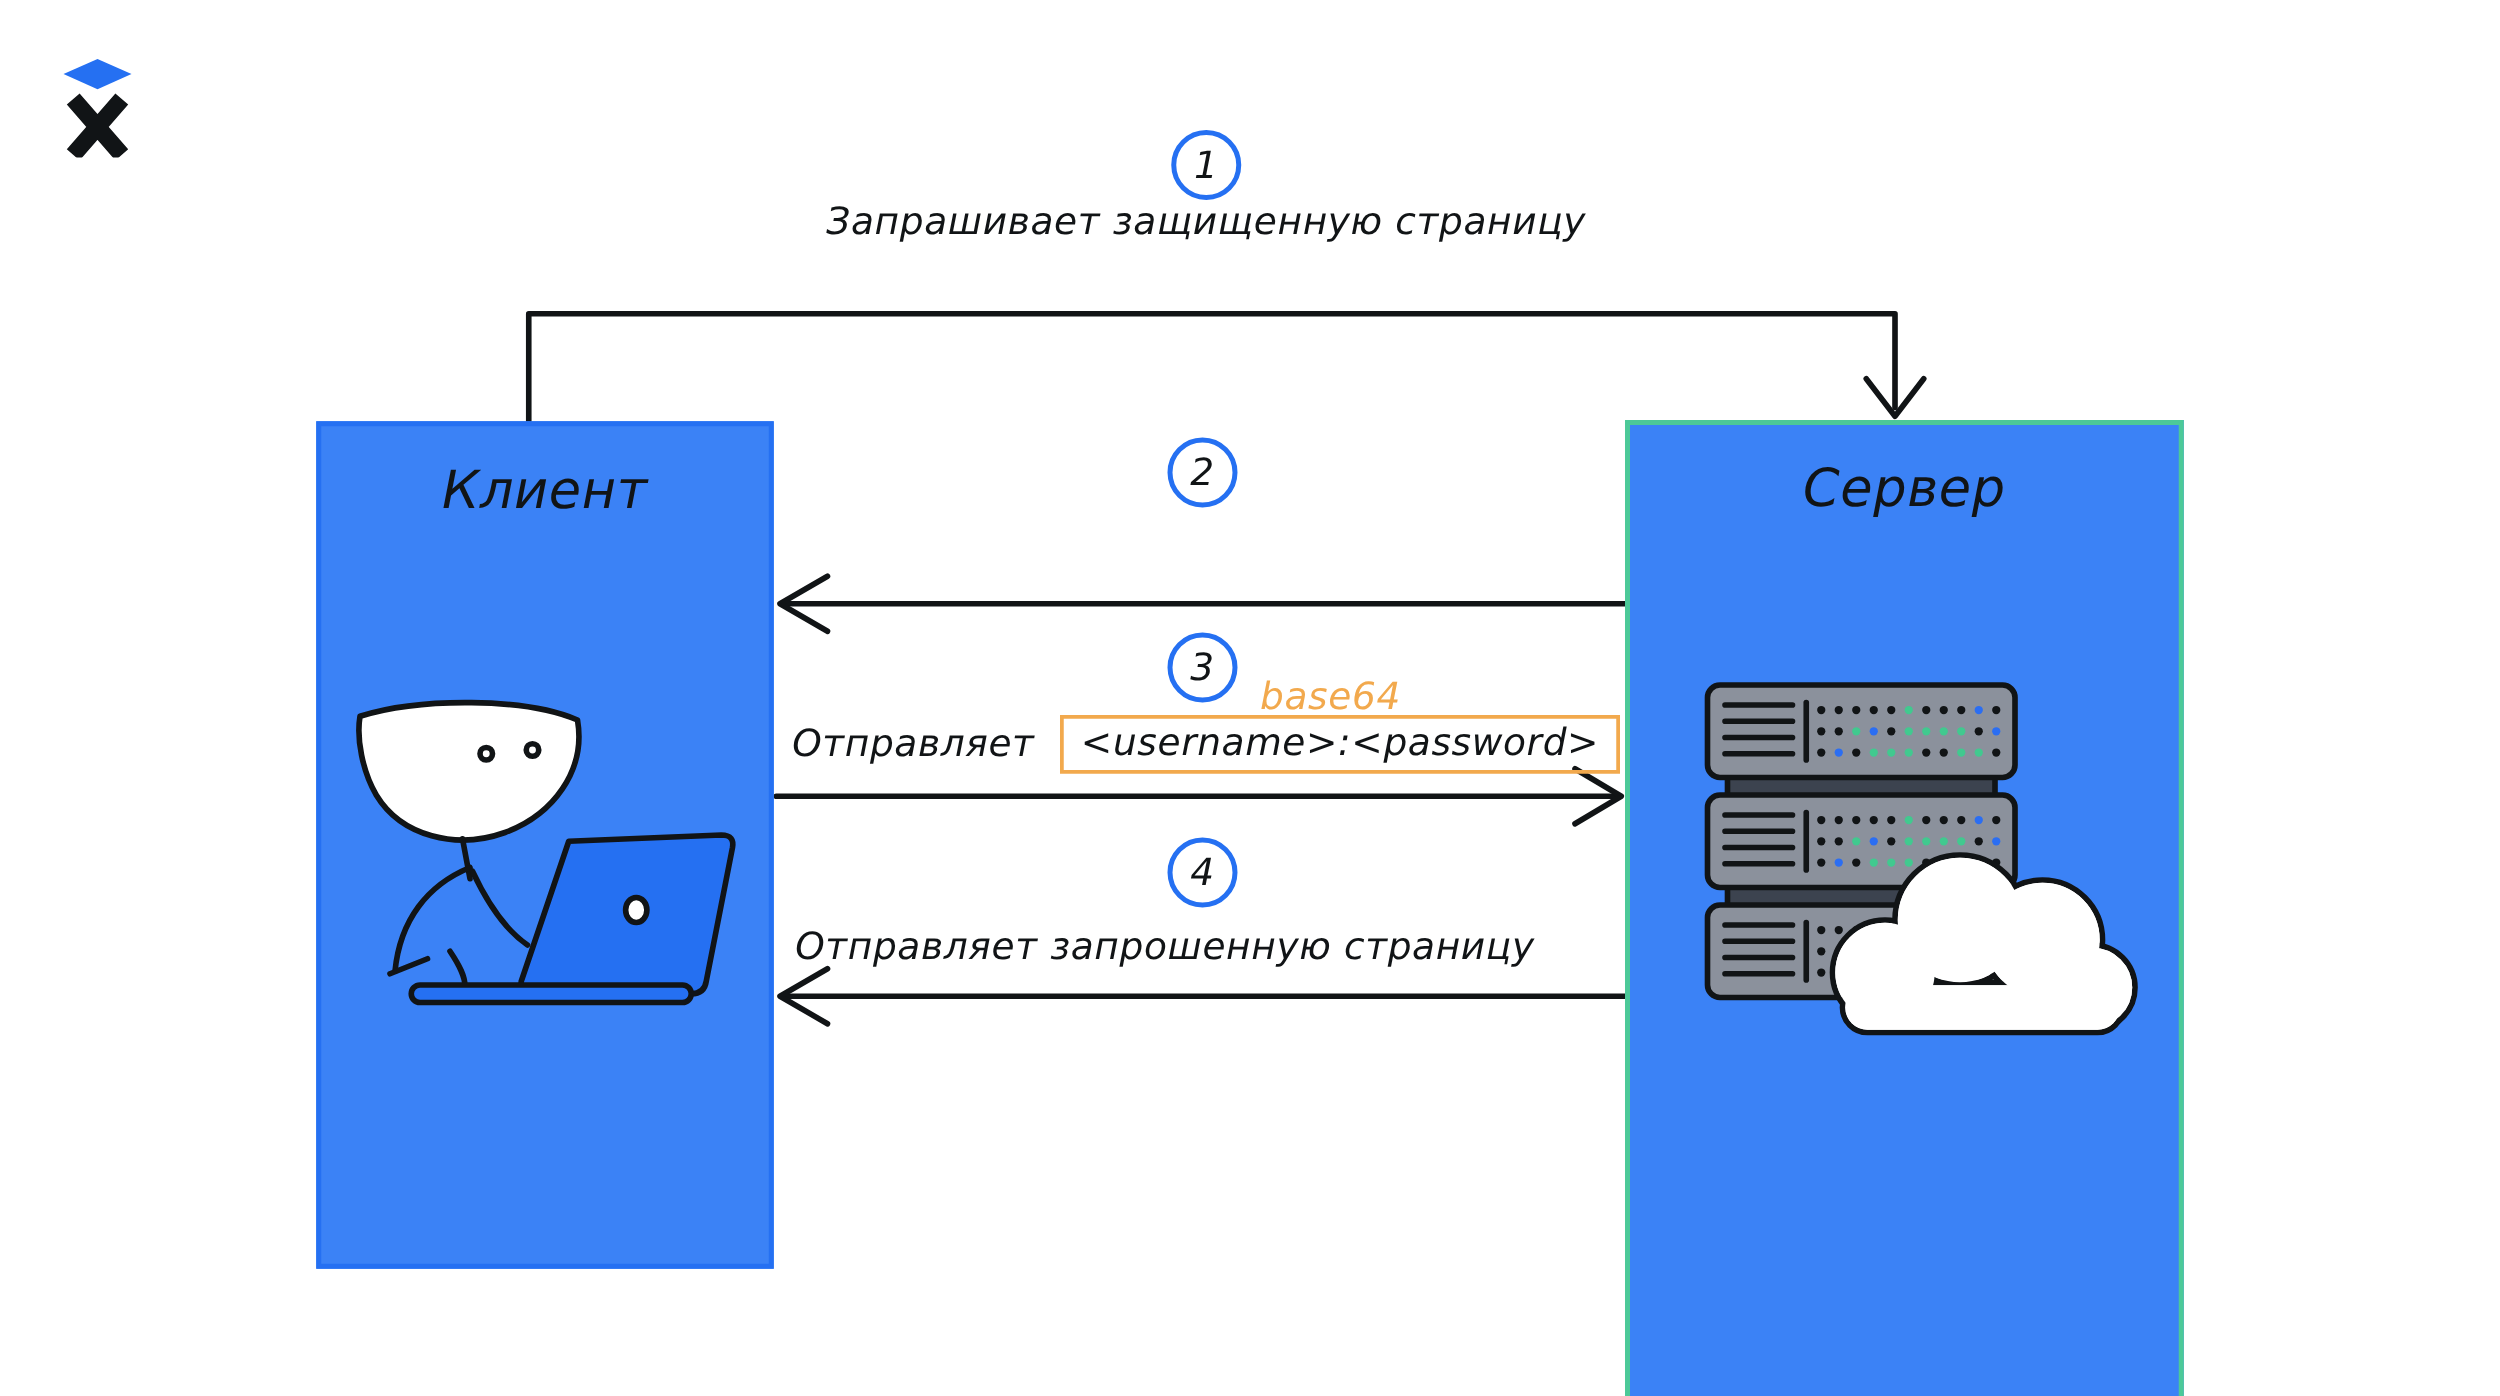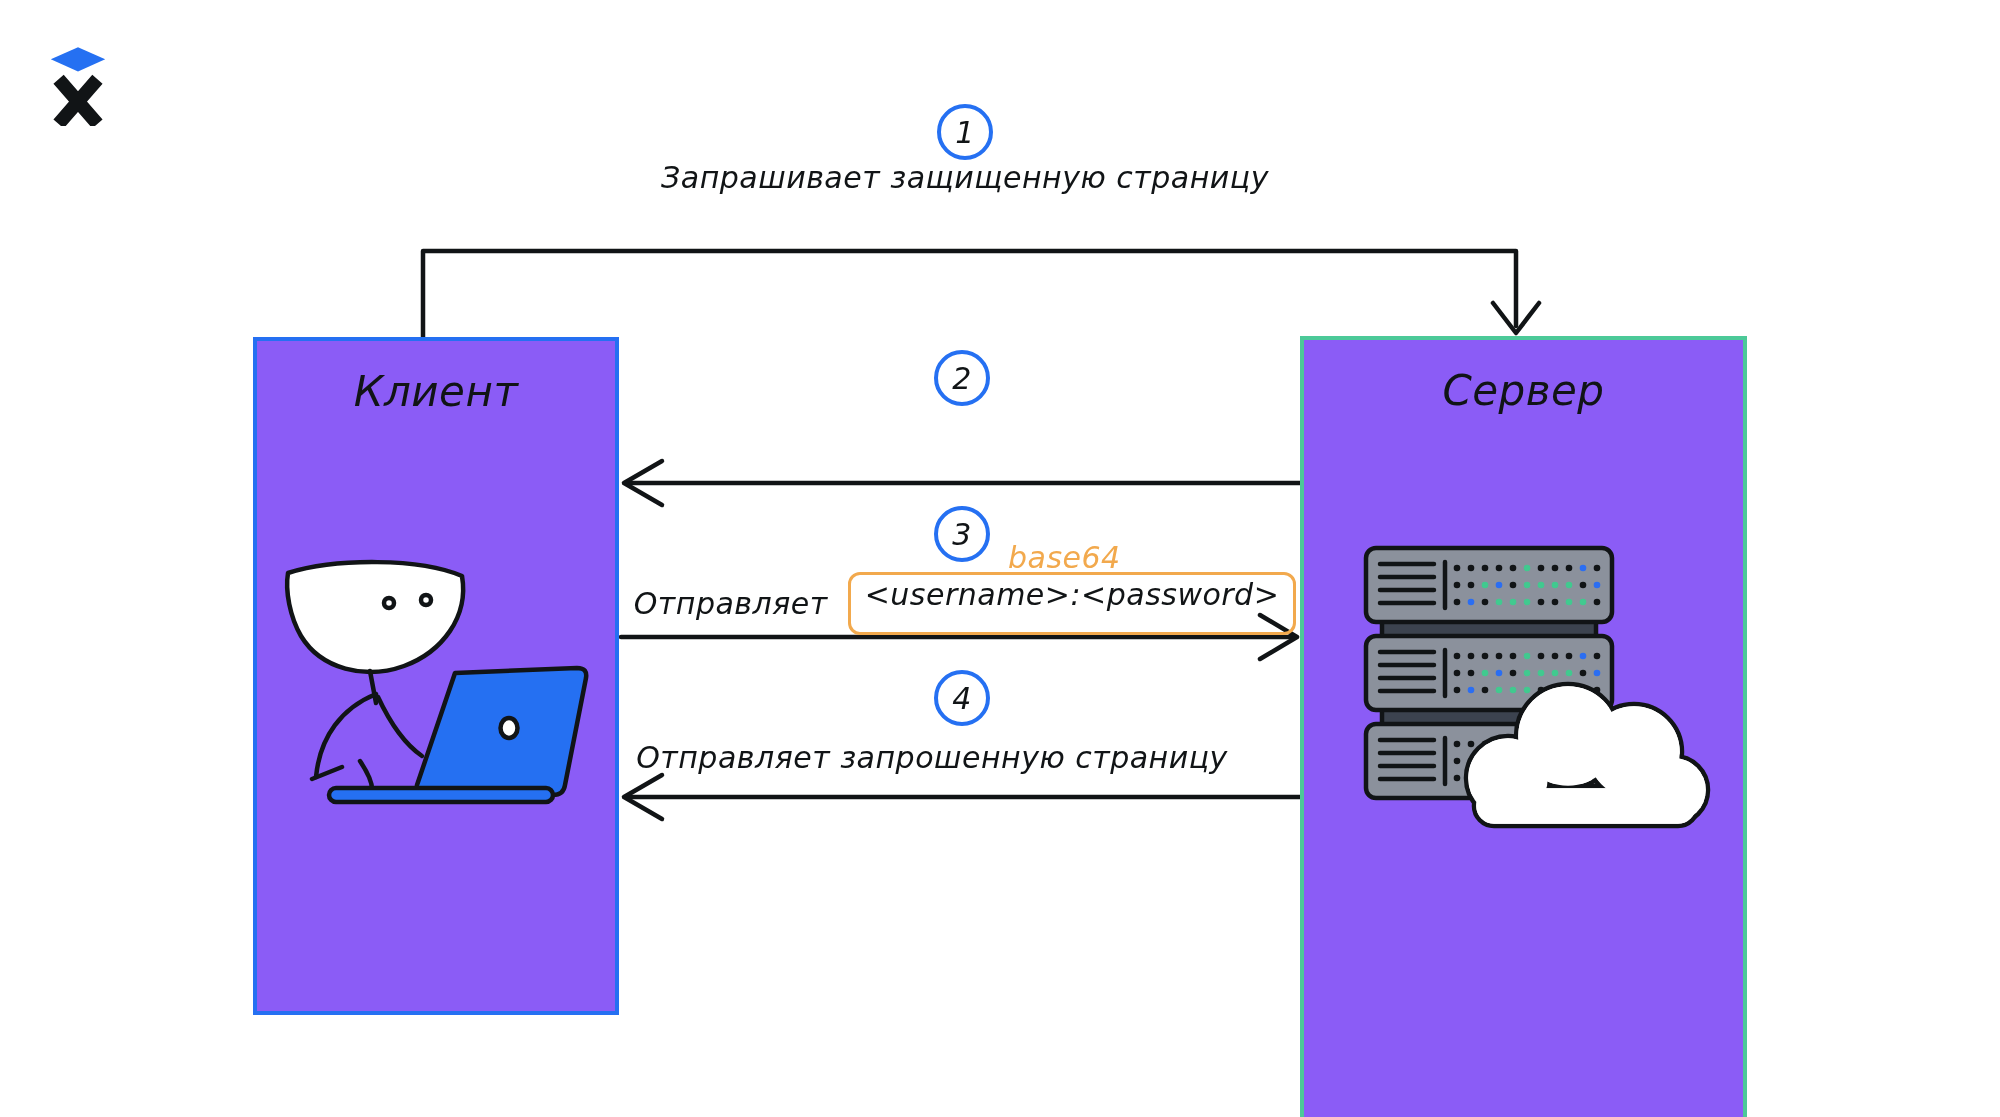--- a/index.html
+++ b/index.html
@@ -16,27 +16,27 @@
   .arrows{left:0;top:0;width:2000px;height:1117px;pointer-events:none;}
   .stroke{stroke:var(--ink);stroke-width:4.5;fill:none;stroke-linecap:round;stroke-linejoin:round;}
   .fill-white{fill:#ffffff;}
   .blue-fill{fill:var(--accent-blue);}
   .gray-fill{fill:var(--server-gray);}
   .dark-fill{fill:var(--server-dark);}
   .badge{width:56px;height:56px;border:4px solid var(--accent-blue);border-radius:50%;
          box-sizing:border-box;display:flex;align-items:center;justify-content:center;
          font-size:30px;background:#fff;}
   .steplabel{width:800px;text-align:center;font-size:30px;}
-  .box{box-sizing:border-box;background:#8b5cf6;}
+  .box{box-sizing:border-box;background:#3b82f6;}
   .client-box{left:253px;top:337px;width:366px;height:678px;border:4px solid var(--accent-blue);}
   .server-box{left:1300px;top:336px;width:447px;height:824px;border:4px solid var(--accent-green);}
   .boxtitle{margin-top:26px;text-align:center;font-size:42px;}
   .figure{position:absolute;}
   .step3row{width:800px;display:flex;justify-content:center;align-items:center;gap:12px;font-size:30px;}
-  .credbox{border:3px solid var(--accent-orange);border-radius:12px;padding:2px 14px 20px;}
+  .credbox{border:3px solid var(--accent-orange);border-radius:0;padding:2px 14px 4px;}
   .base64{color:var(--accent-orange);font-size:30px;}
 </style>
 </head>
 <body>
 
 <div class="canvas">
 
   <svg class="abs logo" viewBox="0 0 70 82">
     <polygon points="35,1 63,13.5 35,26 7,13.5" fill="var(--accent-blue)"></polygon>
     <path d="M15,34 L55,80 M55,34 L15,80" stroke="var(--ink)" stroke-width="14" fill="none"></path>

